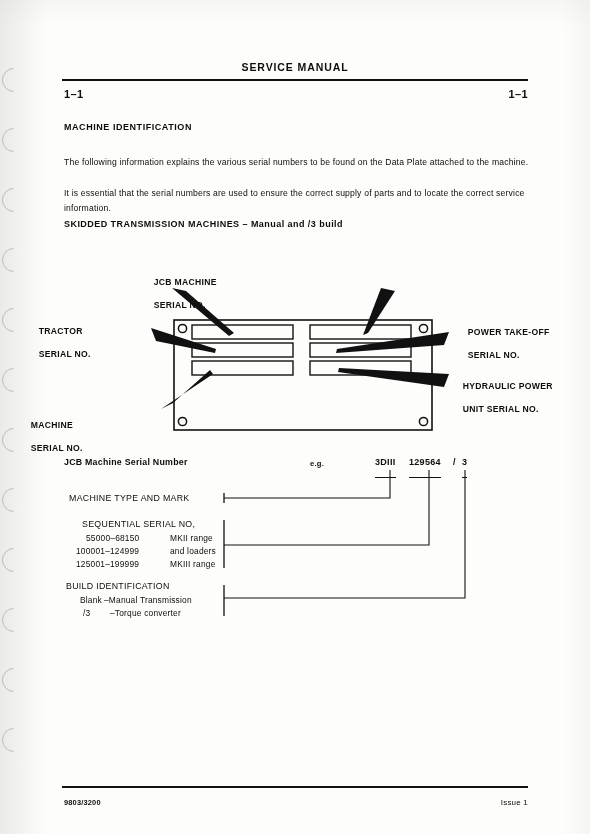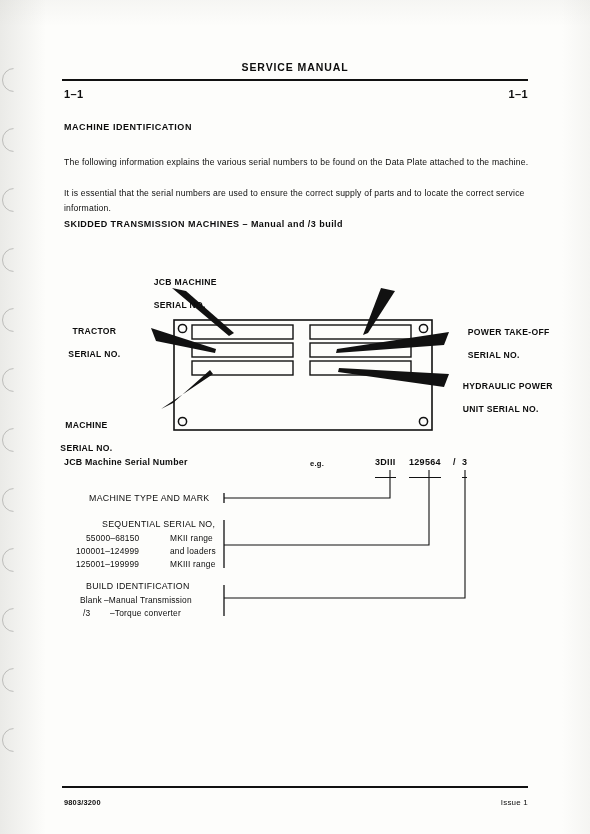--- a/index.html
+++ b/index.html
@@ -87,34 +87,34 @@
   #diagram { position: absolute; left: 0; top: 0; width: 590px; height: 834px; pointer-events: none; }
 
   .dlabel {
     position: absolute;
     font-size: 8.6px;
     font-weight: bold;
     line-height: 11.5px;
     letter-spacing: 0.3px;
     white-space: pre;
   }
-  .dlabel.r { text-align: center; }
+  .dlabel.r { text-align: left; }
 
   
   .sn-row {
     position: absolute;
     font-size: 8.6px;
     letter-spacing: 0.25px;
     white-space: pre;
   }
   .sn-bold { font-weight: bold; }
   .eg-group { position: absolute; top: 457px; font-size: 9px; font-weight: bold; letter-spacing: 0.3px; }
   .u { border-bottom: 1.3px solid #111; padding-bottom: 10px; }
 
-  .blk-head { font-size: 8.8px; letter-spacing: 0.3px; margin-left: 20px; }
+  .blk-head { font-size: 8.8px; letter-spacing: 0.3px; }
   .blk-sub  { font-size: 8.4px; letter-spacing: 0.2px; }
 
   
   .ft-left  { position: absolute; left: 64px; top: 798px; font-size: 7.4px; font-weight: bold; letter-spacing: 0.2px; }
   .ft-right { position: absolute; right: 62px; top: 798px; font-size: 8px; letter-spacing: 0.2px; margin-left: 41px; }
 </style>
 </head>
 <body>
 
 <div id="page">

